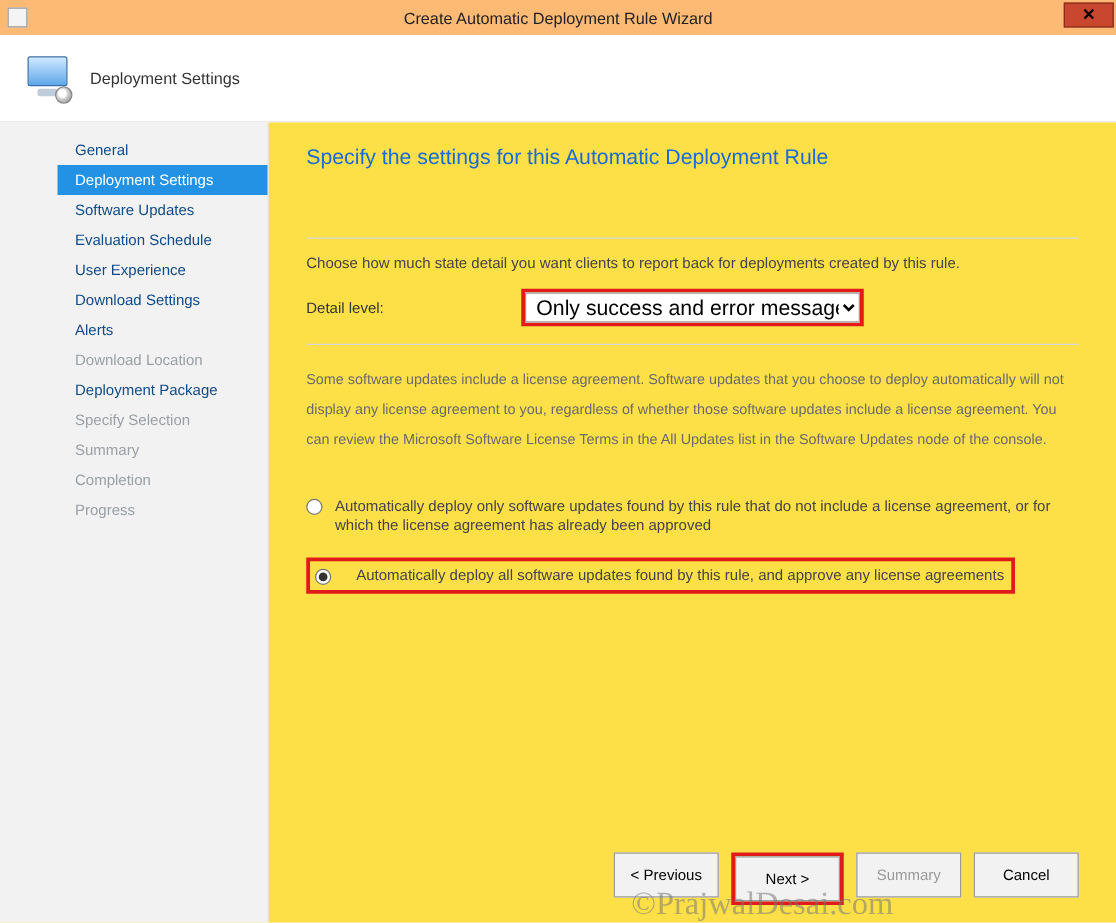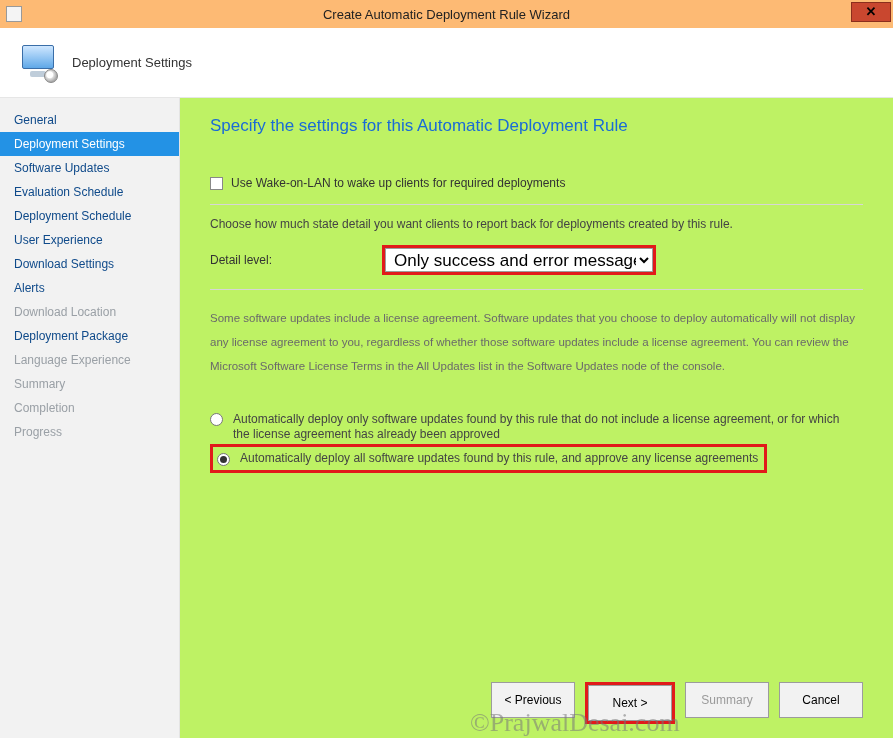--- a/index.html
+++ b/index.html
@@ -86,43 +86,44 @@
   .header-strip .header-title {
     font-size: 13px;
     color: #333;
   }
   .body {
     display: flex;
     height: calc(100% - 28px - 70px);
     background: #f2f2f2;
   }
   .sidebar {
-    width: 180px;
+    width: 215px;
     background: #f2f2f2;
     padding-top: 10px;
     border-right: 1px solid #e4e4e4;
+    padding-left: 46px;
   }
   .sidebar .nav-item {
     padding: 4px 10px 4px 14px;
     color: #0f4a8a;
     cursor: pointer;
     font-size: 12px;
     line-height: 16px;
   }
   .sidebar .nav-item.active {
     background: #2392e5;
     color: #fff;
   }
   .sidebar .nav-item.disabled {
     color: #9aa0a6;
     cursor: default;
   }
   .main {
     flex: 1;
-    background: #bef264;
+    background: #fde047;
     padding: 18px 30px 0 30px;
     position: relative;
     display: flex;
     flex-direction: column;
   }
   .page-title {
     color: #1a6bd6;
     font-size: 17px;
     margin-bottom: 40px;
   }
@@ -172,21 +173,21 @@
     line-height: 24px;
     margin-top: 6px;
   }
   .radio-group {
     margin-top: 34px;
   }
   .radio-row {
     display: flex;
     align-items: flex-start;
     gap: 10px;
-    margin-bottom: 2px;
+    margin-bottom: 18px;
   }
   .radio {
     width: 13px; height: 13px;
     border: 1px solid #777;
     border-radius: 50%;
     background: #fff;
     display: inline-block;
     position: relative;
     flex-shrink: 0;
     margin-top: 1px;
@@ -203,21 +204,21 @@
     color: #444;
     font-size: 12px;
     line-height: 15px;
     max-width: 620px;
   }
   .radio-boxed {
     border: 3px solid #e11a1a;
     padding: 4px 6px 4px 4px;
     display: inline-flex;
     align-items: center;
-    gap: 10px;
+    gap: 20px;
   }
   .footer {
     margin-top: auto;
     padding: 14px 0 14px 0;
     display: flex;
     justify-content: flex-end;
     gap: 10px;
     position: relative;
   }
   .btn {
@@ -268,40 +269,35 @@
   <div class="header-title">Deployment Settings</div>
 </div>
 
 <div class="body">
 
   <div class="sidebar">
     <div class="nav-item">General</div>
     <div class="nav-item active">Deployment Settings</div>
     <div class="nav-item">Software Updates</div>
     <div class="nav-item">Evaluation Schedule</div>
-    <div class="nav-item">Deployment Schedule</div>
     <div class="nav-item">User Experience</div>
     <div class="nav-item">Download Settings</div>
     <div class="nav-item">Alerts</div>
     <div class="nav-item disabled">Download Location</div>
     <div class="nav-item">Deployment Package</div>
-    <div class="nav-item disabled">Language Experience</div>
+    <div class="nav-item disabled">Specify Selection</div>
     <div class="nav-item disabled">Summary</div>
     <div class="nav-item disabled">Completion</div>
     <div class="nav-item disabled">Progress</div>
   </div>
 
   <div class="main">
 
     <div class="page-title">Specify the settings for this Automatic Deployment Rule</div>
 
-    <div class="row">
-      <span class="checkbox"></span>
-      <span>Use Wake-on-LAN to wake up clients for required deployments</span>
-    </div>
 
     <hr class="sep">
 
     <div class="hint">Choose how much state detail you want clients to report back for deployments created by this rule.</div>
 
     <div class="detail-row">
       <span>Detail level:</span>
       <span class="combo-wrap">
         <select class="combo">
           <option>Only success and error messages</option>

